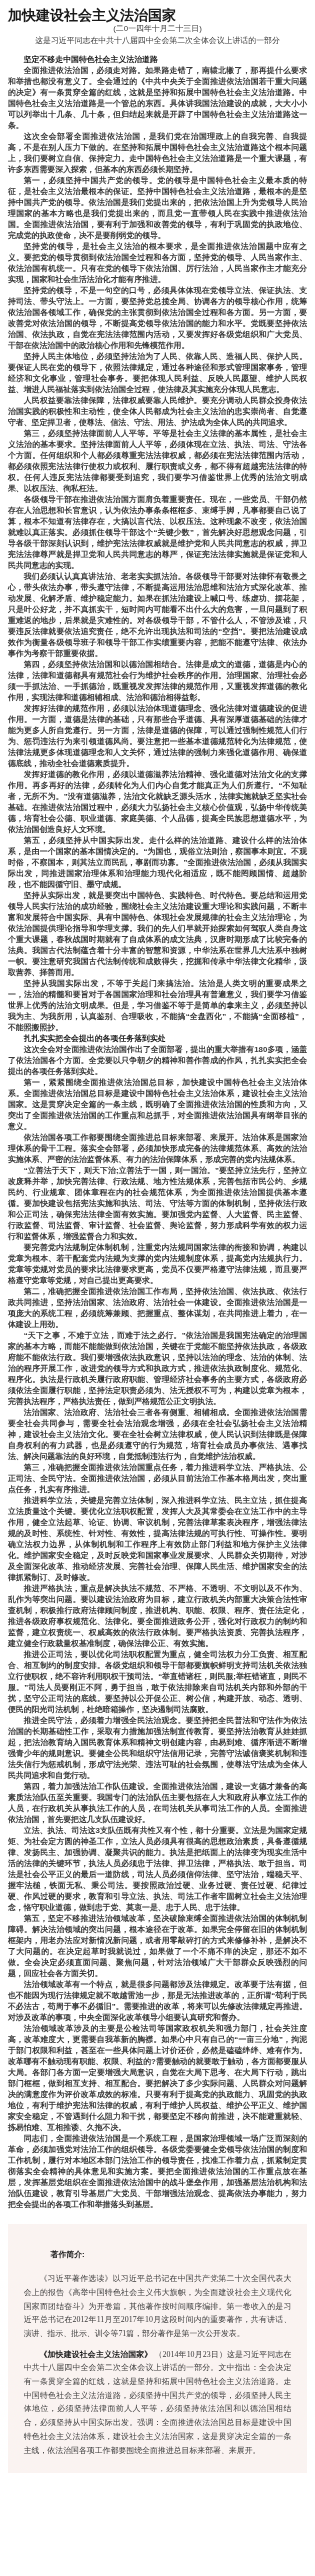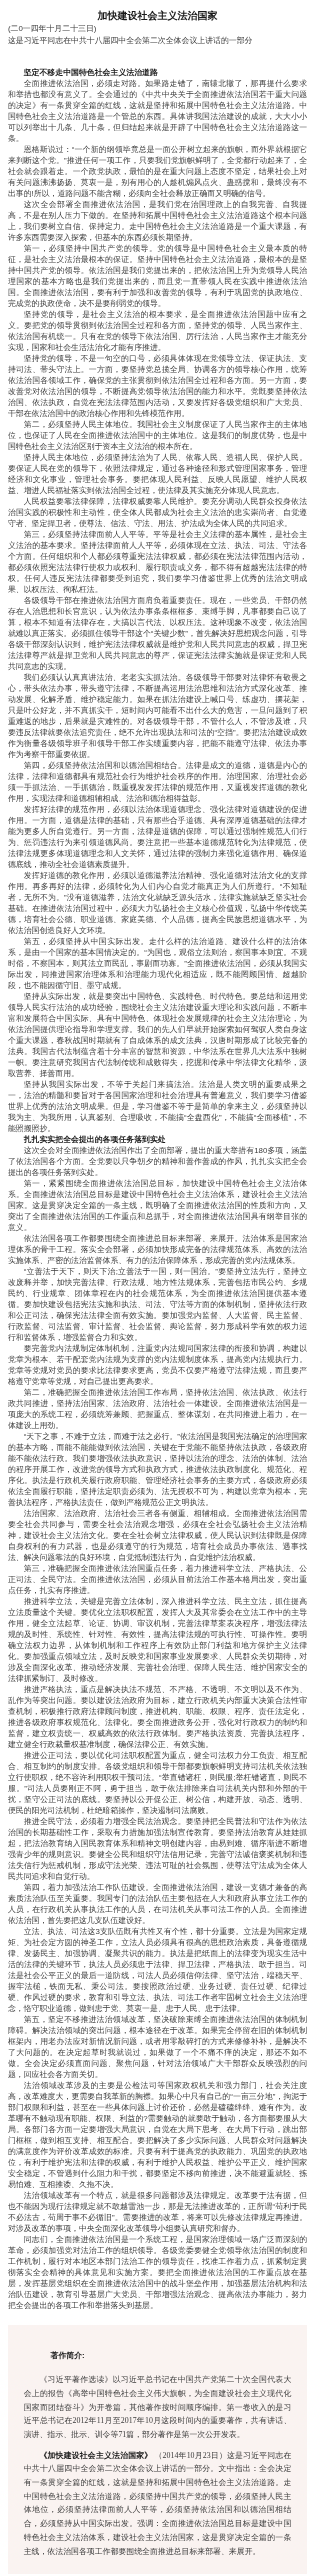--- a/index.html
+++ b/index.html
@@ -6,42 +6,43 @@
   body{
     width:315px;
     background:#ffffff;
     font-family:"Liberation Sans","DejaVu Sans",sans-serif;
     color:#3b3b3b;
     -webkit-font-smoothing:antialiased;
   }
   .page{padding:6.3px 7.9px 8.4px;}
   .title{
     margin:3.2px 0 0;
-    text-align:center;
-    font-size:10px;
+    text-align:left;
+    font-size:14px;
     line-height:13.7px;
     font-weight:700;
     color:#1a1a1a;
   }
   .hdr-line{
     margin:0;
-    text-align:left;
+    text-align:center;
     font-size:7.9px;
     line-height:11.6px;
     color:#3b3b3b;
   }
-  .article{margin-top:21px;}
+  .article{margin-top:8px;}
   .para,.sec-heading{
     margin:0;
     font-size:7.9px;
     line-height:11px;
     color:#3b3b3b;
     text-align:justify;
     text-indent:2em;
     word-break:break-all;
+    font-weight:bold;
   }
   .sec-heading{font-weight:700;color:#1c1c1c;}
   .intro-box{
     margin-top:13.7px;
     background:#faf3f1;
     padding:12.6px 15.8px 15.8px;
   }
   .box-heading{
     margin:11px;
     font-size:7.9px;
@@ -67,26 +68,24 @@
 
 <div class="page">
 
   <h1 class="title">加快建设社会主义法治国家</h1>
   <p class="hdr-line">(二0一四年十月二十三日)</p>
   <p class="hdr-line">这是习近平同志在中共十八届四中全会第二次全体会议上讲话的一部分</p>
 
   <div class="article">
       <p class="sec-heading">坚定不移走中国特色社会主义法治道路</p>
       <p class="para">全面推进依法治国，必须走对路。如果路走错了，南辕北辙了，那再提什么要求和举措也都没有意义了。全会通过的《中共中央关于全面推进依法治国若干重大问题的决定》有一条贯穿全篇的红线，这就是坚持和拓展中国特色社会主义法治道路。中国特色社会主义法治道路是一个管总的东西。具体讲我国法治建设的成就，大大小小可以列举出十几条、几十条，但归结起来就是开辟了中国特色社会主义法治道路这一条。</p>
-      <p class="para">恩格斯说过：“一个新的纲领毕竟总是一面公开树立起来的旗帜，而外界就根据它来判断这个党。”推进任何一项工作，只要我们党旗帜鲜明了，全党都行动起来了，全社会就会跟着走。一个政党执政，最怕的是在重大问题上态度不坚定，结果社会上对有关问题沸沸扬扬、莫衷一是，别有用心的人趁机煽风点火、蛊惑搅和，最终没有不出事的!所以，道路问题不能含糊，必须向全社会释放正确而又明确的信号。</p>
       <p class="para">这次全会部署全面推进依法治国，是我们党在治国理政上的自我完善、自我提高，不是在别人压力下做的。在坚持和拓展中国特色社会主义法治道路这个根本问题上，我们要树立自信、保持定力。走中国特色社会主义法治道路是一个重大课题，有许多东西需要深入探索，但基本的东西必须长期坚持。</p>
       <p class="para">第一，必须坚持中国共产党的领导。党的领导是中国特色社会主义最本质的特征，是社会主义法治最根本的保证。坚持中国特色社会主义法治道路，最根本的是坚持中国共产党的领导。依法治国是我们党提出来的，把依法治国上升为党领导人民治理国家的基本方略也是我们党提出来的，而且党一直带领人民在实践中推进依法治国。全面推进依法治国，要有利于加强和改善党的领导，有利于巩固党的执政地位、完成党的执政使命，决不是要削弱党的领导。</p>
       <p class="para">坚持党的领导，是社会主义法治的根本要求，是全面推进依法治国题中应有之义。要把党的领导贯彻到依法治国全过程和各方面，坚持党的领导、人民当家作主、依法治国有机统一。只有在党的领导下依法治国、厉行法治，人民当家作主才能充分实现，国家和社会生活法治化才能有序推进。</p>
       <p class="para">坚持党的领导，不是一句空的口号，必须具体体现在党领导立法、保证执法、支持司法、带头守法上。一方面，要坚持党总揽全局、协调各方的领导核心作用，统筹依法治国各领域工作，确保党的主张贯彻到依法治国全过程和各方面。另一方面，要改善党对依法治国的领导，不断提高党领导依法治国的能力和水平。党既要坚持依法治国、依法执政，自觉在宪法法律范围内活动，又要发挥好各级党组织和广大党员、干部在依法治国中的政治核心作用和先锋模范作用。</p>
-      <p class="para">第二，必须坚持人民主体地位。我国社会主义制度保证了人民当家作主的主体地位，也保证了人民在全面推进依法治国中的主体地位。这是我们的制度优势，也是中国特色社会主义法治区别于资本主义法治的根本所在。</p>
       <p class="para">坚持人民主体地位，必须坚持法治为了人民、依靠人民、造福人民、保护人民。要保证人民在党的领导下，依照法律规定，通过各种途径和形式管理国家事务，管理经济和文化事业，管理社会事务。要把体现人民利益、反映人民愿望、维护人民权益、增进人民福祉落实到依法治国全过程，使法律及其实施充分体现人民意志。</p>
       <p class="para">人民权益要靠法律保障，法律权威要靠人民维护。要充分调动人民群众投身依法治国实践的积极性和主动性，使全体人民都成为社会主义法治的忠实崇尚者、自觉遵守者、坚定捍卫者，使尊法、信法、守法、用法、护法成为全体人民的共同追求。</p>
       <p class="para">第三，必须坚持法律面前人人平等。平等是社会主义法律的基本属性，是社会主义法治的基本要求。坚持法律面前人人平等，必须体现在立法、执法、司法、守法各个方面。任何组织和个人都必须尊重宪法法律权威，都必须在宪法法律范围内活动，都必须依照宪法法律行使权力或权利、履行职责或义务，都不得有超越宪法法律的特权。任何人违反宪法法律都要受到追究，我们要学习借鉴世界上优秀的法治文明成果、以权压法、徇私枉法。</p>
       <p class="para">各级领导干部在推进依法治国方面肩负着重要责任。现在，一些党员、干部仍然存在人治思想和长官意识，认为依法办事条条框框多、束缚手脚，凡事都要自己说了算，根本不知道有法律存在，大搞以言代法、以权压法。这种现象不改变，依法治国就难以真正落实。必须抓住领导干部这个“关键少数”，首先解决好思想观念问题，引导各级干部深刻认识到，维护宪法法律权威就是维护党和人民共同意志的权威，捍卫宪法法律尊严就是捍卫党和人民共同意志的尊严，保证宪法法律实施就是保证党和人民共同意志的实现。</p>
       <p class="para">我们必须认认真真讲法治、老老实实抓法治。各级领导干部要对法律怀有敬畏之心，带头依法办事，带头遵守法律，不断提高运用法治思维和法治方式深化改革、推动发展、化解矛盾、维护稳定能力。如果在抓法治建设上喊口号、练虚功、摆花架，只是叶公好龙，并不真抓实干，短时间内可能看不出什么大的危害，一旦问题到了积重难返的地步，后果就是灾难性的。对各级领导干部，不管什么人，不管涉及谁，只要违反法律就要依法追究责任，绝不允许出现执法和司法的“空挡”。要把法治建设成效作为衡量各级领导班子和领导干部工作实绩重要内容，把能不能遵守法律、依法办事作为考察干部重要依据。</p>
       <p class="para">第四，必须坚持依法治国和以德治国相结合。法律是成文的道德，道德是内心的法律，法律和道德都具有规范社会行为维护社会秩序的作用。治理国家、治理社会必须一手抓法治、一手抓德治，既重视发发挥法律的规范作用，又重视发挥道德的教化作用，实现法律和道德相辅相成、法治和德治相得益彰。</p>
       <p class="para">发挥好法律的规范作用，必须以法治体现道德理念、强化法律对道德建设的促进作用。一方面，道德是法律的基础，只有那些合乎道德、具有深厚道德基础的法律才能为更多人所自觉遵行。另一方面，法律是道德的保障，可以通过强制性规范人们行为、惩罚违法行为来引领道德风尚。要注意把一些基本道德规范转化为法律规范，使法律法规更多体现道德理念和人文关怀，通过法律的强制力来强化道德作用、确保道德底线，推动全社会道德素质提升。</p>
       <p class="para">发挥好道德的教化作用，必须以道德滋养法治精神、强化道德对法治文化的支撑作用。再多再好的法律，必须转化为人们内心自觉才能真正为人们所遵行。“不知耻者，无所不为。”没有道德滋养，法治文化就缺乏源头活水，法律实施就缺乏坚实社会基础。在推进依法治国过程中，必须大力弘扬社会主义核心价值观，弘扬中华传统美德，培育社会公德、职业道德、家庭美德、个人品德，提高全民族思想道德水平，为依法治国创造良好人文环境。</p>
       <p class="para">第五，必须坚持从中国实际出发。走什么样的法治道路、建设什么样的法治体系，是由一个国家的基本国情决定的。“为国也，观俗立法则治，察国事本则宜。不观时俗，不察国本，则其法立而民乱，事剧而功寡。”全面推进依法治国，必须从我国实际出发，同推进国家治理体系和治理能力现代化相适应，既不能罔顾国情、超越阶段，也不能因循守旧、墨守成规。</p>
       <p class="para">坚持从实际出发，就是要突出中国特色、实践特色、时代特色。要总结和运用党领导人民实行法治的成功经验，围绕社会主义法治建设重大理论和实践问题，不断丰富和发展符合中国实际、具有中国特色、体现社会发展规律的社会主义法治理论，为依法治国提供理论指导和学理支撑。我们的先人们早就开始探索如何驾驭人类自身这个重大课题，春秋战国时期就有了自成体系的成文法典，汉唐时期形成了比较完备的法典。我国古代法制蕴含着十分丰富的智慧和资源，中华法系在世界几大法系中独树一帜。要注意研究我国古代法制传统和成败得失，挖掘和传承中华法律文化精华，汲取营养、择善而用。</p>
@@ -94,29 +93,29 @@
       <p class="sec-heading">扎扎实实把全会提出的各项任务落到实处</p>
       <p class="para">这次全会对全面推进依法治国作出了全面部署，提出的重大举措有180多项，涵盖了依法治国各个方面。全党要以只争朝夕的精神和善作善成的作风，扎扎实实把全会提出的各项任务落到实处。</p>
       <p class="para">第一，紧紧围绕全面推进依法治国总目标，加快建设中国特色社会主义法治体系。全面推进依法治国总目标是建设中国特色社会主义法治体系，建设社会主义法治国家。这是贯穿决定全篇的一条主线，既明确了全面推进依法治国的性质和方向，又突出了全面推进依法治国的工作重点和总抓手，对全面推进依法治国具有纲举目张的意义。</p>
       <p class="para">依法治国各项工作都要围绕全面推进总目标来部署、来展开。法治体系是国家治理体系的骨干工程。落实全会部署，必须加快形成完备的法律规范体系、高效的法治实施体系、严密的法治监督体系、有力的法治保障体系，形成完善的党内法规体系。</p>
       <p class="para">“立善法于天下，则天下治;立善法于一国，则一国治。”要坚持立法先行，坚持立改废释并举，加快完善法律、行政法规、地方性法规体系，完善包括市民公约、乡规民约、行业规章、团体章程在内的社会规范体系，为全面推进依法治国提供基本遵循。要加快建设包括宪法实施和执法、司法、守法等方面的体制机制，坚持依法行政和公正司法，确保宪法法律全面有效实施。要加强党内监督、人大监督、民主监督、行政监督、司法监督、审计监督、社会监督、舆论监督，努力形成科学有效的权力运行和监督体系，增强监督合力和实效。</p>
       <p class="para">要完善党内法规制定体制机制，注重党内法规同国家法律的衔接和协调，构建以党章为根本、若干配套党内法规为支撑的党内法规制度体系，提高党内法规执行力。党章等党规对党员的要求比法律要求更高，党员不仅要严格遵守法律法规，而且要严格遵守党章等党规，对自己提出更高要求。</p>
       <p class="para">第二，准确把握全面推进依法治国工作布局，坚持依法治国、依法执政、依法行政共同推进，坚持法治国家、法治政府、法治社会一体建设。全面推进依法治国是一项庞大的系统工程，必须统筹兼顾、把握重点、整体谋划，在共同推进上着力，在一体建设上用劲。</p>
       <p class="para">“天下之事，不难于立法，而难于法之必行。”依法治国是我国宪法确定的治理国家的基本方略，而能不能能做到依法治国，关键在于党能不能坚持依法执政，各级政府能不能依法行政。我们要增强依法执政意识，坚持以法治的理念、法治的体制、法治的程序开展工作，改进党的领导方式和执政方式，推进依法执政制度化、规范化、程序化。执法是行政机关履行政府职能、管理经济社会事务的主要方式，各级政府必须依法全面履行职能，坚持法定职责必须为、法无授权不可为，构建以党章为根本，完善执法程序，严格执法责任，做到严格规范公正文明执法。</p>
       <p class="para">法治国家、法治政府、法治社会三者各有侧重、相辅相成。全面推进依法治国需要全社会共同参与，需要全社会法治观念增强，必须在全社会弘扬社会主义法治精神，建设社会主义法治文化。要在全社会树立法律权威，使人民认识到法律既是保障自身权利的有力武器，也是必须遵守的行为规范，培育社会成员办事依法、遇事找法、解决问题靠法的良好环境，自觉抵制违法行为，自觉维护法治权威。</p>
       <p class="para">第三，准确把握全面推进依法治国重点任务，着力推进科学立法、严格执法、公正司法、全民守法。全面推进依法治国，必须从目前法治工作基本格局出发，突出重点任务，扎实有序推进。</p>
-      <p class="para">推进科学立法，关键是完善立法体制，深入推进科学立法、民主立法，抓住提高立法质量这个关键。要优化立法职权配置，发挥人大及其常委会在立法工作中的主导作用，健全立法起草、论证、协调、审议机制，完善法律草案表决程序，增强法律法规的及时性、系统性、针对性、有效性，提高法律法规的可执行性、可操作性。要明确立法权力边界，从体制机制和工作程序上有效防止部门利益和地方保护主义法律化。要加强重点领域立法，及时反映党和国家事业发展要求、人民群众关切期待，对涉及全面深化改革、推动经济发展、完善社会治理、保障人民生活、维护国家安全的法律抓紧制订、及时修改。</p>
+      <p class="para">推进科学立法，关键是完善立法体制，深入推进科学立法、民主立法，抓住提高立法质量这个关键。要优化立法职权配置，发挥人大及其常委会在立法工作中的主导作用，健全立法起草、论证、协调、审议机制，完善法律草案表决程序，增强法律法规的及时性、系统性、针对性、有效性，提高法律法规的可执行性、可操作性。要明确立法权力边界，从体制机制和工作程序上有效防止部门利益和地方保护主义法律化。维护国家安全稳定，及时反映党和国家事业发展要求、人民群众关切期待，对涉及全面深化改革、推动经济发展、完善社会治理、保障人民生活、维护国家安全的法律抓紧制订、及时修改。</p>
       <p class="para">推进严格执法，重点是解决执法不规范、不严格、不透明、不文明以及不作为、乱作为等突出问题。要以建设法治政府为目标，建立行政机关内部重大决策合法性审查机制，积极推行政府法律顾问制度，推进机构、职能、权限、程序、责任法定化，推进各级政府事权规范化、法律化。要全面推进政务公开，强化对行政权力的制约和监督，建立权责统一、权威高效的依法行政体制。要严格执法资质、完善执法程序，建立健全行政裁量权基准制度，确保法律公正、有效实施。</p>
       <p class="para">推进公正司法，要以优化司法职权配置为重点，健全司法权力分工负责、相互配合、相互制约的制度安排。各级党组织和领导干部都要旗帜鲜明支持司法机关依法独立行使职权，绝不容许利用职权干预司法。“举直错诸枉，则民服;举枉错诸直，则民不服。”司法人员要刚正不阿，勇于担当，敢于依法排除来自司法机关内部和外部的干扰，坚守公正司法的底线。要坚持以公开促公正、树公信，构建开放、动态、透明、便民的阳光司法机制，杜绝暗箱操作，坚决遏制司法腐败。</p>
       <p class="para">推进全民守法，必须着力增强全民法治观念。要坚持把全民普法和守法作为依法治国的长期基础性工作，采取有力措施加强法制宣传教育。要坚持法治教育从娃娃抓起，把法治教育纳入国民教育体系和精神文明创建内容，由易到难、循序渐进不断增强青少年的规则意识。要健全公民和组织守法信用记录，完善守法诚信褒奖机制和违法失信行为惩戒机制，形成守法光荣、违法可耻的社会氛围，使尊法守法成为全体人民共同追求和自觉行动。</p>
       <p class="para">第四，着力加强法治工作队伍建设。全面推进依法治国，建设一支德才兼备的高素质法治队伍至关重要。我国专门的法治队伍主要包括在人大和政府从事立法工作的人员，在行政机关从事执法工作的人员，在司法机关从事司法工作的人员。全面推进依法治国，首先要把这几支队伍建设好。</p>
       <p class="para">立法、执法、司法这3支队伍既有共性又有个性，都十分重要。立法是为国家定规矩、为社会定方圆的神圣工作，立法人员必须具有很高的思想政治素质，具备遵循规律、发扬民主、加强协调、凝聚共识的能力。执法是把纸面上的法律变为现实生活中活的法律的关键环节，执法人员必须忠于法律、捍卫法律，严格执法、敢于担当。司法是社会公平正义的最后一道防线，司法人员必须信仰法律、坚守法治，端稳天平、握牢法槌，铁面无私、秉公司法。要按照政治过硬、业务过硬、责任过硬、纪律过硬、作风过硬的要求，教育和引导立法、执法、司法工作者牢固树立社会主义法治理念，恪守职业道德，做到忠于党、莫衷一是、忠于人民、忠于法律。</p>
       <p class="para">第五，坚定不移推进法治领域改革，坚决破除束缚全面推进依法治国的体制机制障碍。解决法治领域的突出问题，根本途径在于改革。如果完全停留在旧的体制机制框架内，用老办法应对新情况新问题，或者用零敲碎打的方式来修修补补，是解决不了大问题的。在决定起草时我就说过，如果做了一个不痛不痒的决定，那还不如不做。全会决定必须直面问题、聚焦问题，针对法治领域广大干部群众反映强烈的问题，回应社会各方面关切。</p>
+      <p class="para">法治领域改革有一个特点，就是很多问题都涉及法律规定。改革要于法有据，但也不能因为现行法律规定就不敢越雷池一步，那是无法推进改革的，正所谓“苟利于民不必法古，苟周于事不必循旧”。需要推进的改革，将来可以先修改法律规定再推进。对涉及改革的事项，中央全面深化改革领导小组要认真研究和督办。</p>
       <p class="para">法治领域改革涉及的主要是公检法司等国家政权机关和强力部门，社会关注度高，改革难度大，更需要自我革新的胸襟。如果心中只有自己的“一亩三分地”，拘泥于部门权限和利益，甚至在一些具体问题上讨价还价，必然是磕磕绊绊、难有作为。改革哪有不触动现有职能、权限、利益的?需要触动的就要敢于触动，各方面都要服从大局。各部门各方面一定要增强大局意识，自觉在大局下思考、在大局下行动，跳出部门框框，做到相互支持、相互配合。要把解决了多少实际问题、人民群众对问题解决的满意度作为评价改革成效的标准。只要有利于提高党的执政能力、巩固党的执政地位，有利于维护宪法和法律的权威，有利于维护人民权益、维护公平正义、维护国家安全稳定，不管遇到什么阻力和干扰，都要坚定不移向前推进，决不能避重就轻、拣易怕难、互相推诿、久拖不决。</p>
-      <p class="para">法治领域改革有一个特点，就是很多问题都涉及法律规定。改革要于法有据，但也不能因为现行法律规定就不敢越雷池一步，那是无法推进改革的，正所谓“苟利于民不必法古，苟周于事不必循旧”。需要推进的改革，将来可以先修改法律规定再推进。对涉及改革的事项，中央全面深化改革领导小组要认真研究和督办。</p>
       <p class="para">同志们，全面推进依法治国是一个系统工程，是国家治理领域一场广泛而深刻的革命，必须加强党对法治工作的组织领导。各级党委要健全党领导依法治国的制度和工作机制，履行对本地区本部门法治工作的领导责任，找准工作着力点，抓紧制定贯彻落实全会精神的具体意见和实施方案。要把全面推进依法治国的工作重点放在基层，发挥基层党组织在全面推进依法治国中的战斗堡垒作用，加强基层法治机构和法治队伍建设，教育引导基层广大党员、干部增强法治观念、提高依法办事能力，努力把全会提出的各项工作和举措落头到基层。</p>
     </div>
 
   <div class="intro-box">
     <p class="box-heading">著作简介:</p>
     <div>
         <p class="box-para">《习近平著作选读》以习近平总书记在中国共产党第二十次全国代表大会上的报告《高举中国特色社会主义伟大旗帜，为全面建设社会主义现代化国家而团结奋斗》为开卷篇，其他著作按时间顺序编排。第一卷收入的是习近平总书记在2012年11月至2017年10月这段时间内的重要著作，共有讲话、演讲、指示、批示、训令等71篇，部分著作是第一次公开发表。</p>
         <p class="box-para"><strong>《加快建设社会主义法治国家》</strong> （2014年10月23日）这是习近平同志在中共十八届四中全会第二次全体会议上讲话的一部分。文中指出：全会决定有一条贯穿全篇的红线，这就是坚持和拓展中国特色社会主义法治道路。走中国特色社会主义法治道路，必须坚持中国共产党的领导，必须坚持人民主体地位，必须坚持法律面前人人平等，必须坚持依法治国和以德治国相结合，必须坚持从中国实际出发。强调：全面推进依法治国总目标是建设中国特色社会主义法治体系，建设社会主义法治国家，这是贯穿决定全篇的一条主线，依法治国各项工作都要围绕全面推进总目标来部署、来展开。</p>
       </div>
   </div>

